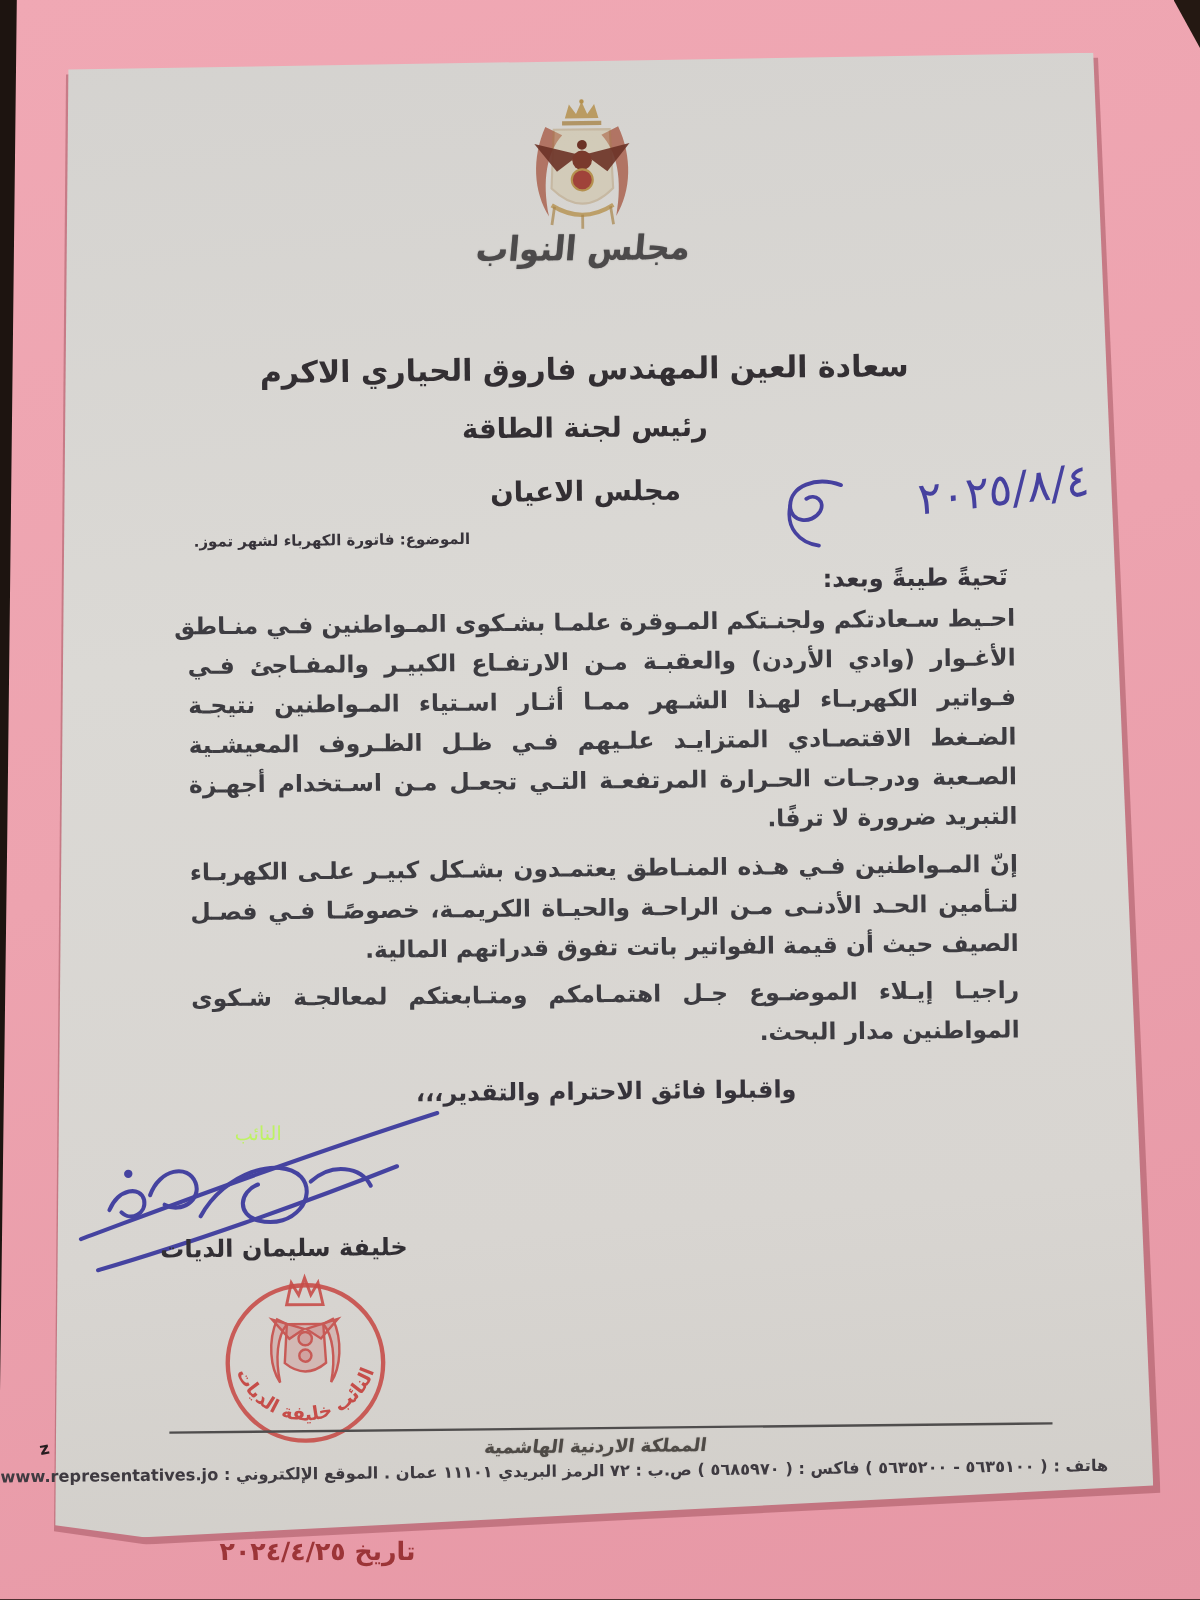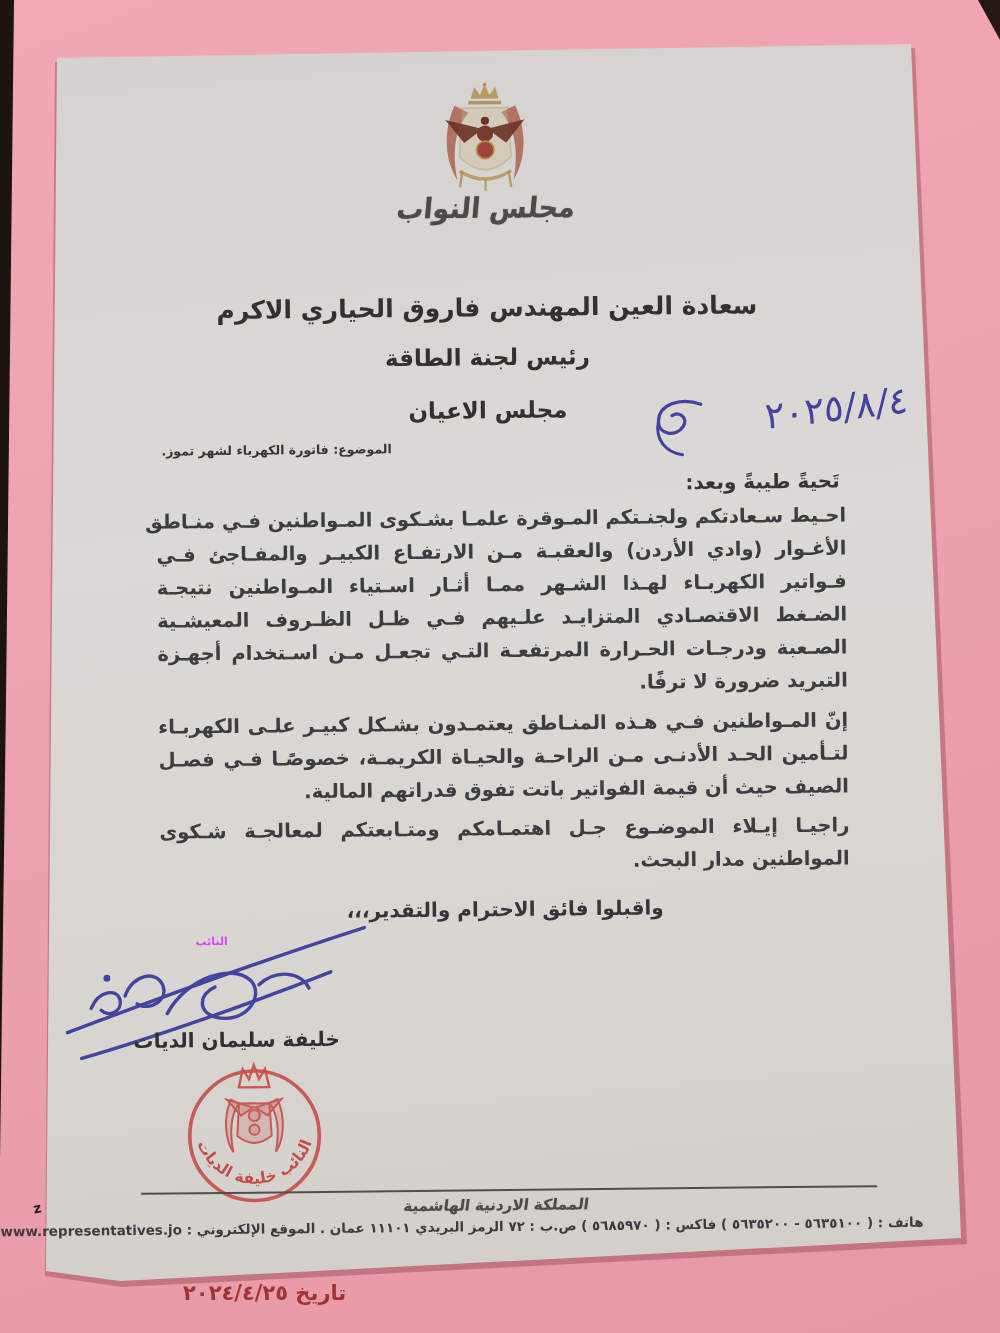--- a/index.html
+++ b/index.html
@@ -64,21 +64,21 @@
   .body-par{left:98px;width:690px;font-size:19.5px;font-weight:600;color:#3d3c41;}
   .body-par .bline{
     direction:rtl;text-align:justify;text-align-last:justify;
     height:33px;line-height:26px;white-space:nowrap;
   }
   .body-par .bline.last{text-align-last:right;}
   .p1{top:460px;}
   .p2{top:665px;}
   .p3{top:770px;}
   .closing{left:0;top:851px;width:862px;text-align:center;font-size:20px;font-weight:700;color:#36333a;transform:translateX(12px);}
-  .signer-title{left:133px;top:886px;font-size:11px;font-weight:700;color:#d946ef;}
+  .signer-title{left:133px;top:886px;font-size:16px;font-weight:400;color:#bef264;}
   .signature-wrap{left:0px;top:866px;width:310px;height:150px;}
   .signer-name{left:70px;top:979px;font-size:20px;font-weight:700;color:#322f34;white-space:nowrap;}
   .stamp-wrap{left:104px;top:994px;width:172px;height:172px;opacity:.92;}
   .footer-rule{left:76px;top:1143px;width:736px;height:2px;background:#4f4d4d;}
   .kingdom-calligraphy{
     left:0;top:1150px;width:862px;text-align:center;
     font-size:15px;font-weight:700;color:#4e4a46;
     transform:skewX(-8deg);letter-spacing:-0.5px;
     text-shadow:0 0 1px rgba(80,70,60,.5);
   }

